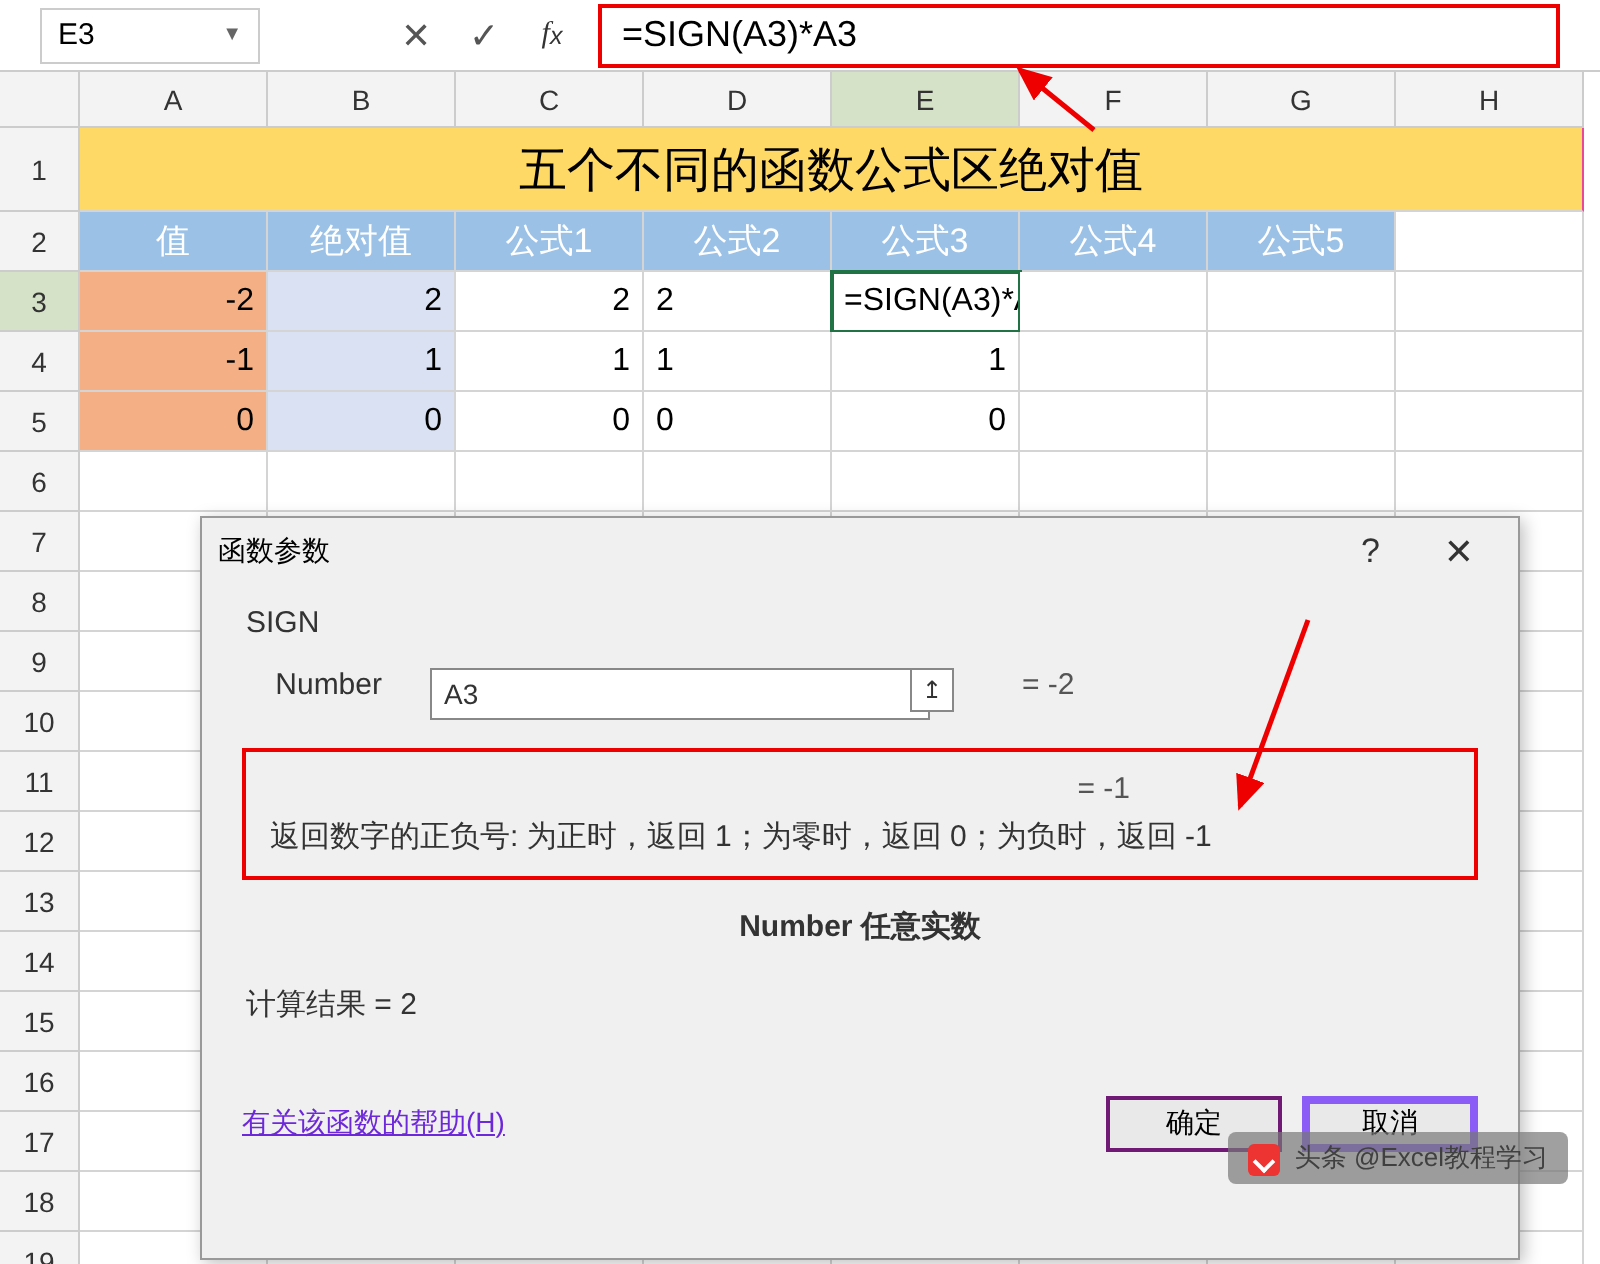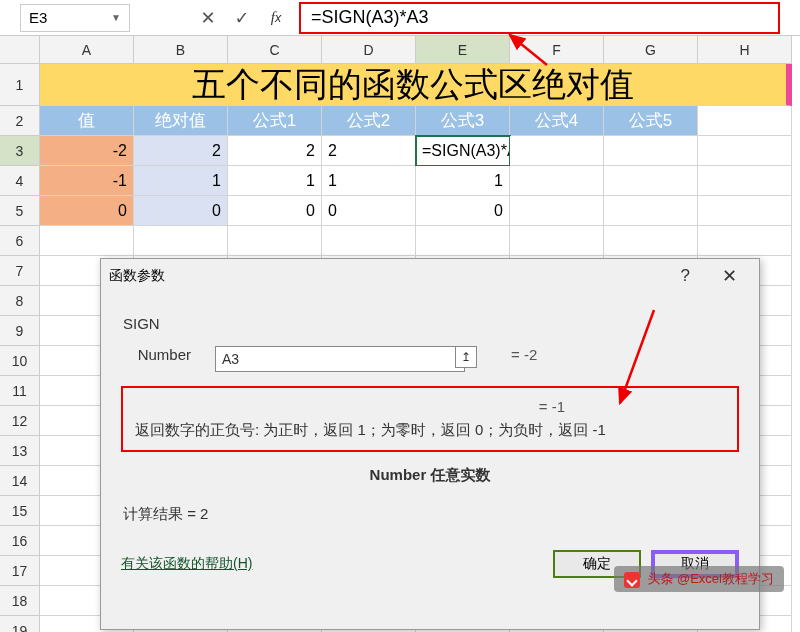--- a/index.html
+++ b/index.html
@@ -15,53 +15,53 @@
 
 .arrow-to-formula { position: absolute; top: 30px; left: 505px; pointer-events: none; }
 
 .sheet { display: grid; grid-template-columns: 40px repeat(8, 94px); }
 .colhdr { background: #f3f3f3; border-right: 1px solid #ccc; border-bottom: 1px solid #ccc; height: 28px; display: flex; align-items: center; justify-content: center; color: #333; font-size: 14px; }
 .colhdr.sel { background: #d5e2c8; }
 .rowhdr { background: #f3f3f3; border-right: 1px solid #ccc; border-bottom: 1px solid #ccc; display: flex; align-items: center; justify-content: center; color: #333; font-size: 14px; }
 .rowhdr.sel { background: #d5e2c8; }
 .cell { border-right: 1px solid #d4d4d4; border-bottom: 1px solid #d4d4d4; height: 30px; display: flex; align-items: center; padding: 0 6px; font-size: 16px; background: #fff; }
 .r { justify-content: flex-end; }
-.title-cell { grid-column: 2 / 10; background: #ffd966; font-size: 34px; font-weight: 500; height: 42px; border-right: 6px solid #ec4899; border-bottom: 1px solid #d4d4d4; display:flex; align-items:center; justify-content:center; }
+.title-cell { grid-column: 2 / 10; background: #ffd966; font-size: 24px; font-weight: 500; height: 42px; border-right: 1px solid #ec4899; border-bottom: 1px solid #d4d4d4; display:flex; align-items:center; justify-content:center; }
 .hdr2 { background: #9bc2e6; color: #fff; font-size: 17px; justify-content: center; }
 .orange { background: #f4b084; }
 .blue { background: #d9e1f2; }
 .active { outline: 2px solid #217346; outline-offset: -1px; }
 .rowtall { height: 30px; }
 
 .dialog { position: absolute; top: 258px; left: 100px; width: 660px; height: 372px; background: #f0f0f0; border: 1px solid #999; box-shadow: 2px 2px 8px rgba(0,0,0,0.25); }
 .dlg-title { display: flex; align-items: center; height: 34px; padding: 0 8px; font-size: 14px; }
 .dlg-title .spacer { flex: 1; }
 .dlg-help { font-size: 17px; padding: 0 18px; color: #333; }
 .dlg-close { font-size: 18px; padding: 0 14px; color: #333; }
 .dlg-body { padding: 8px 20px; font-size: 14px; color: #333; }
-.fn-name { font-size: 15px; margin: 14px 0 14px 2px; }
+.fn-name { font-size: 15px; margin: 2px 0 14px 2px; }
 .arg-row { display: flex; align-items: flex-start; gap: 24px; margin-bottom: 8px; }
 .arg-label { width: 70px; text-align: right; font-size: 15px; }
 .arg-input { width: 250px; height: 26px; border: 1px solid #888; background: #fff; padding: 0 6px; display: flex; align-items: center; }
 .arg-input-text { flex: 1; }
 .arg-input-caret { width: 1px; height: 16px; background: #000; }
 .arg-collapse { width: 22px; height: 22px; border: 1px solid #888; background: #fff; display: flex; align-items: center; justify-content: center; margin-left: -34px; font-size: 12px; }
 .arg-eval { font-size: 15px; color: #555; margin-left: 10px; }
 .desc-box { border: 2.5px solid #e00; padding: 10px 12px; margin-top: 14px; font-size: 15px; color: #333; }
 .desc-box .eq { text-align: right; padding-right: 160px; margin-bottom: 6px; font-size: 15px; color: #555; }
 .arg-desc { text-align: center; margin: 14px 0 20px; font-size: 15px; font-weight: bold; }
-.result-line { font-size: 15px; margin: 8px 2px 18px; }
+.result-line { font-size: 15px; margin: 8px 2px 28px; }
 .dlg-footer { display: flex; align-items: center; padding: 0 20px 10px; }
-.help-link { color: #14532d; text-decoration: underline; font-size: 14px; }
+.help-link { color: #6d28d9; text-decoration: underline; font-size: 14px; }
 .btn { width: 88px; height: 28px; border: 4px solid #8b5cf6; background: #e9e9e9; display: flex; align-items: center; justify-content: center; font-size: 14px; }
-.btn.primary { border: 2px solid #4d7c0f; }
+.btn.primary { border: 2px solid #701a75; }
 
 .arrow-to-desc { position: absolute; top: 305px; left: 612px; pointer-events: none; }
 
-.watermark { position: absolute; bottom: 40px; right: 16px; background: rgba(120,120,120,0.7); color: #b91c1c; padding: 4px 10px; border-radius: 4px; font-size: 13px; }
+.watermark { position: absolute; bottom: 40px; right: 16px; background: rgba(120,120,120,0.7); color: #404040; padding: 4px 10px; border-radius: 4px; font-size: 13px; }
 .watermark .logo { display: inline-block; width: 16px; height: 16px; background: #e33; border-radius: 3px; vertical-align: middle; margin-right: 4px; position: relative; }
 .watermark .logo::after { content: ""; position: absolute; left: 4px; top: 5px; width: 6px; height: 6px; border: 2px solid #fff; border-top: 0; border-right: 0; transform: rotate(-45deg); }
 </style>
 </head>
 <body>
 
 <div class="namebox-row">
   <div class="namebox">
     <span>E3</span>
     <span class="namebox-dd">▼</span>

